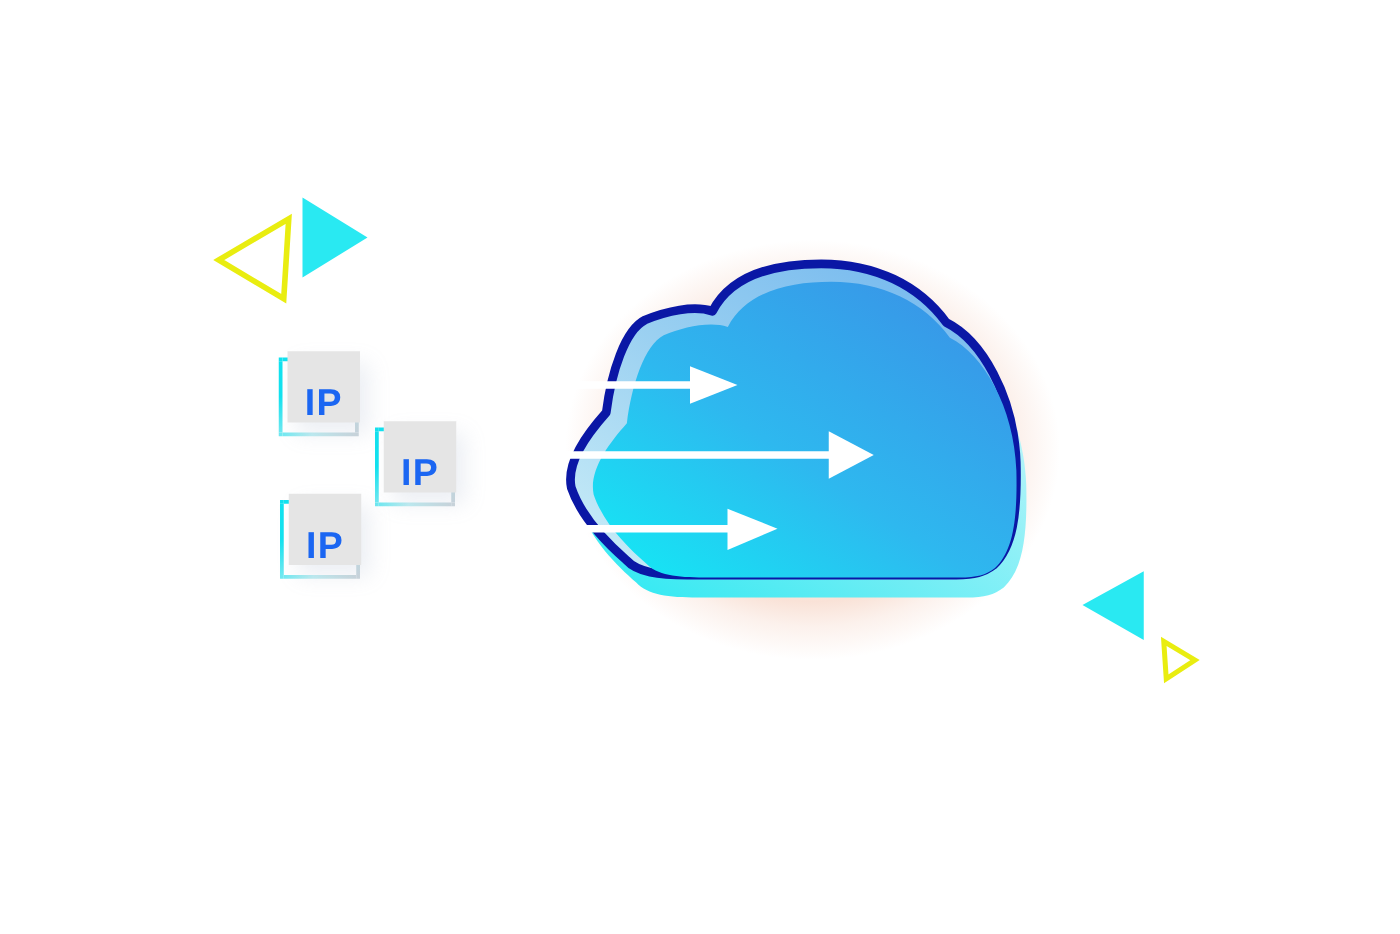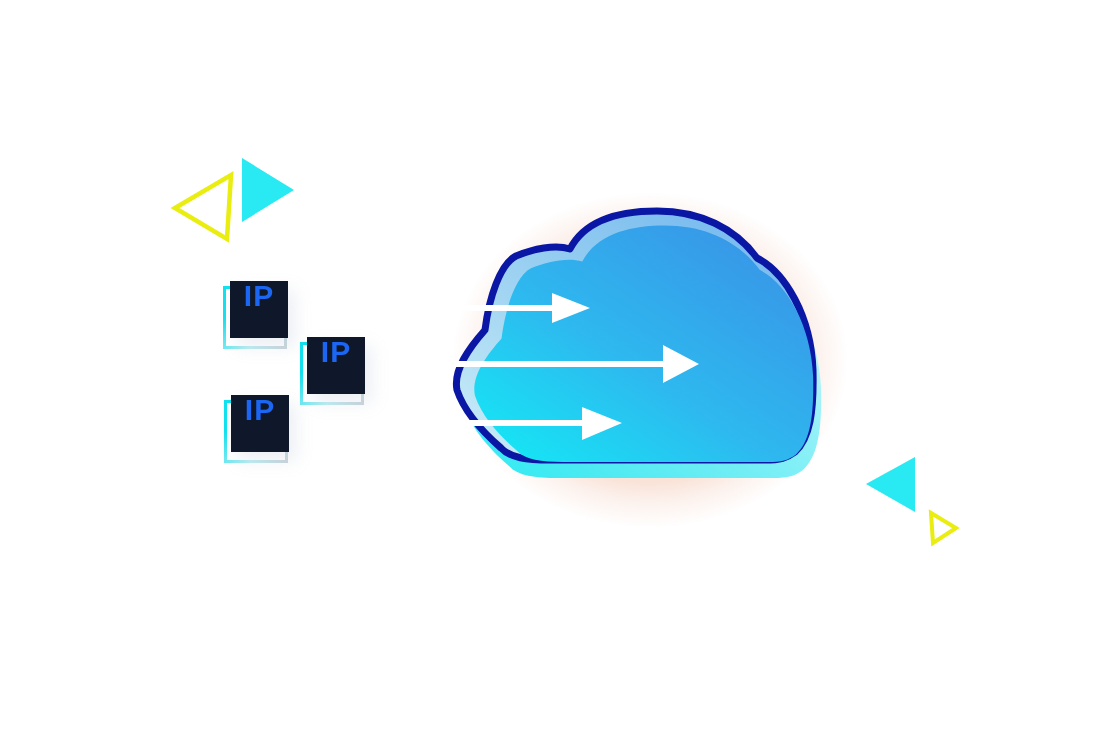--- a/index.html
+++ b/index.html
@@ -64,24 +64,24 @@
     top: 5px;
     width: 100%;
     height: 100%;
     border: 3px solid transparent;
     border-image: linear-gradient(135deg, #11e2ef 25%, #bfeef2 70%, #ccd6dc 100%) 1;
     z-index: 1;
   }
   .ip-face {
     position: absolute;
     inset: 0;
-    background: #0f172a;
+    background: #e5e5e5;
     box-shadow: 7px 9px 16px rgba(150, 165, 195, 0.18);
     display: flex;
-    align-items: flex-start;
+    align-items: flex-end;
     justify-content: center;
     z-index: 2;
   }
   .ip-text {
     color: #1b66f2;
     font-weight: 700;
     font-size: 30px;
     letter-spacing: 1px;
     line-height: 1;
   }

